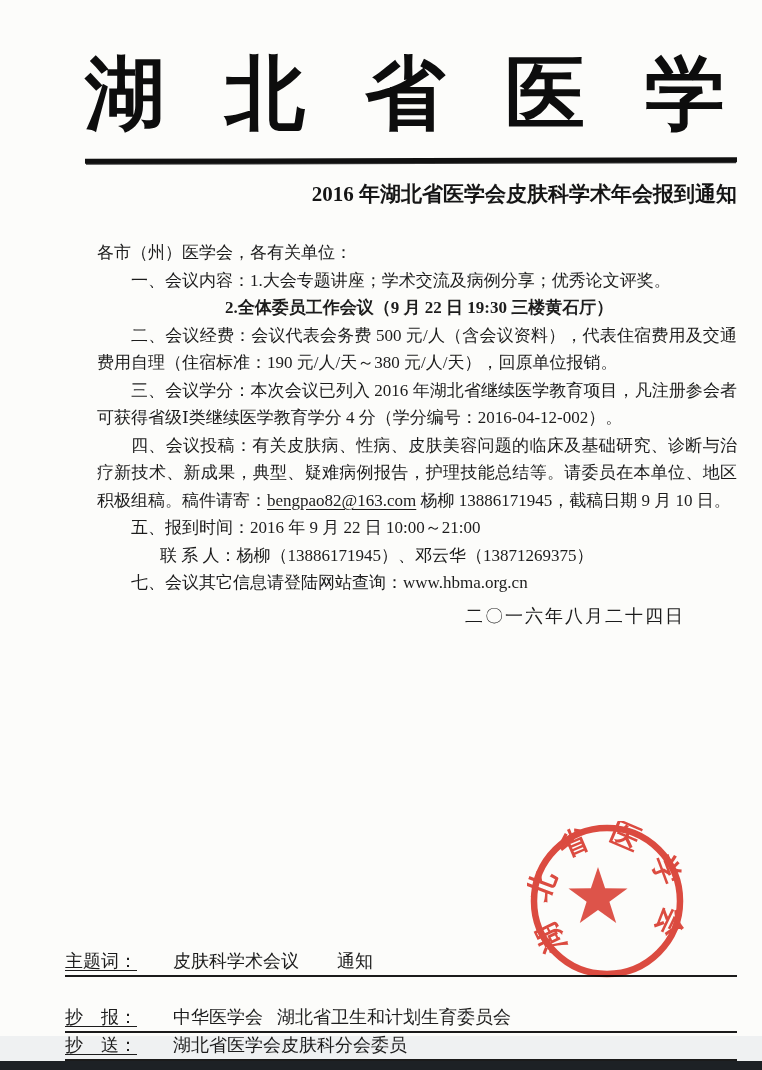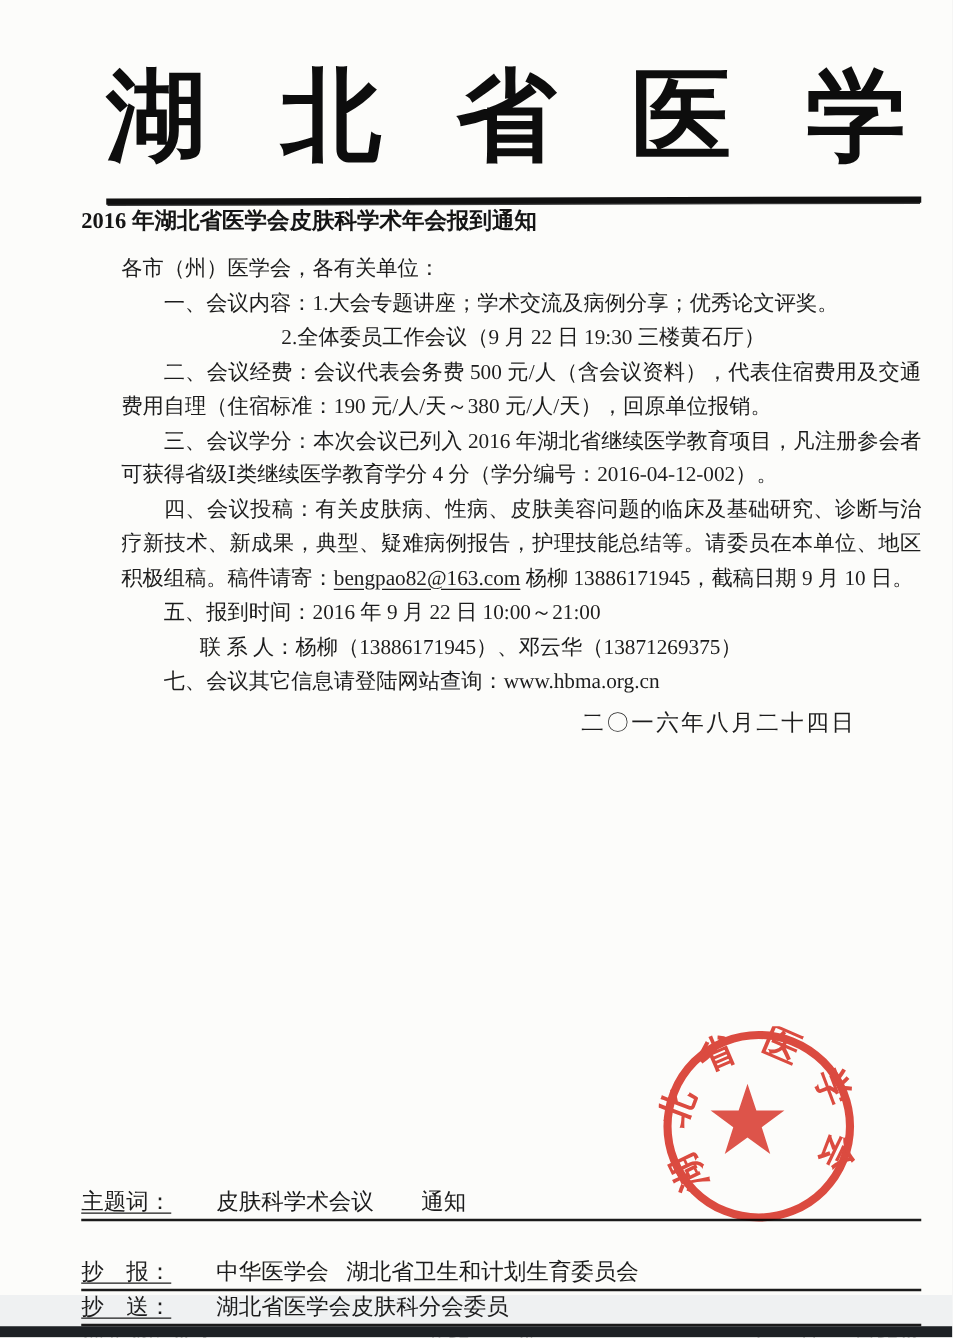--- a/index.html
+++ b/index.html
@@ -28,34 +28,34 @@
     margin-top:20px; text-align:center;
     font-size:17px; line-height:22px; color:#222;
   }
   .double-rule {
     margin-top:16px; margin-left:20px;
     height:5px; background:#101010;
     box-shadow:0 2px 0 -1px #3a3a3a;
     transform:rotate(-0.15deg);
   }
   .doc-title {
-    text-align:left;
-    font-size:18px; font-weight:bold; line-height:26px;
+    margin-top:18px; text-align:right;
+    font-size:21px; font-weight:bold; line-height:26px;
     color:#151515;
   }
   .body-text {
-    margin-top:12px; padding-left:32px;
+    margin-top:32px; padding-left:32px;
     font-size:17px; line-height:27.5px;
     text-align:justify;
   }
   .body-text p { margin:0; text-indent:2em; }
   .body-text p.no-indent { text-indent:0; }
   .body-text p.sub-bold {
     text-indent:0; padding-left:128px;
-    font-weight:normal;
+    font-weight:bold;
   }
   .body-text p.indent-deep { text-indent:3.7em; }
   .ul { text-decoration:underline; text-underline-offset:3px; }
   .date-line {
     margin-top:6px; text-align:right; padding-right:52px;
     font-size:18px; line-height:26px; letter-spacing:2px;
     position:relative; z-index:2;
   }
 
   .footer {

